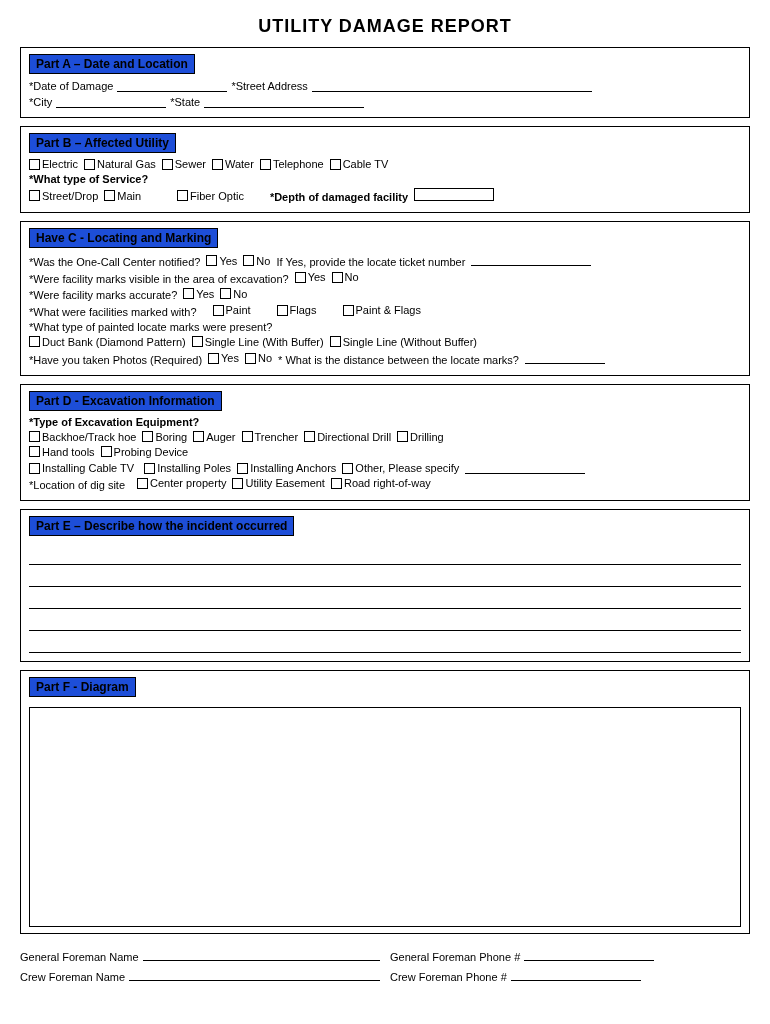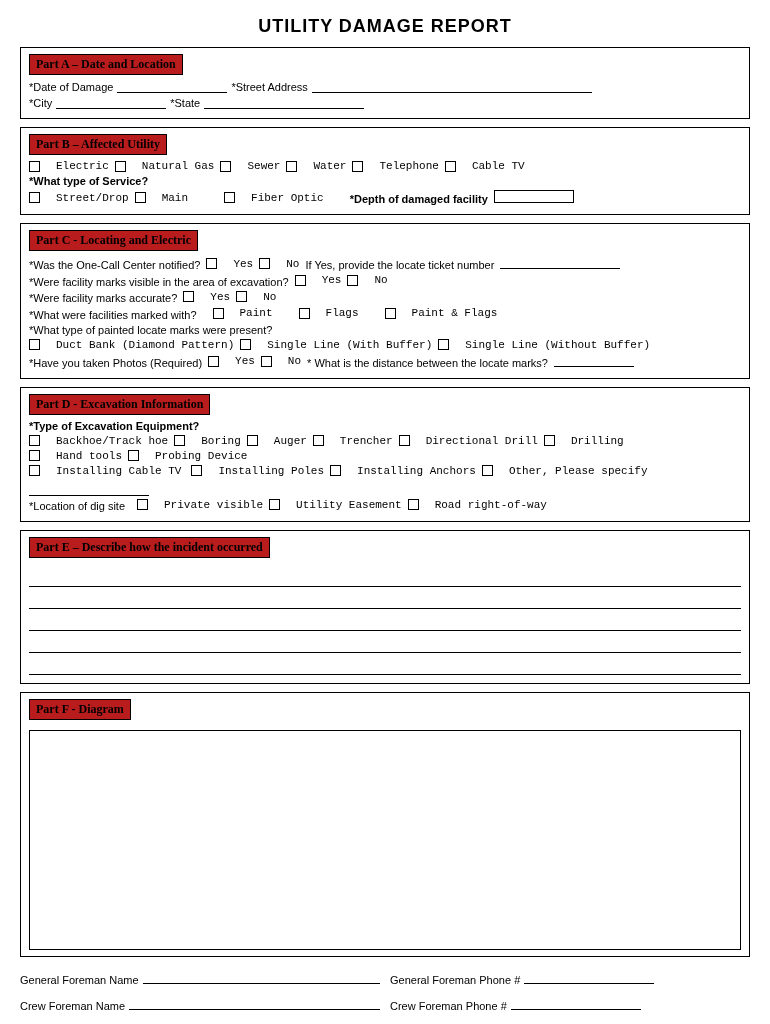--- a/index.html
+++ b/index.html
@@ -24,22 +24,21 @@
       margin-bottom: 8px;
       padding: 6px 8px;
     }
     .section-title {
       font-weight: bold;
       font-size: 12px;
       border: 1.5px solid #000;
       display: inline-block;
       padding: 2px 6px;
       margin-bottom: 5px;
-      background: #b91c1c;
-      font-family: Liberation Serif, serif;
+      background: #1d4ed8;
     }
     .field-line {
       display: flex;
       flex-wrap: wrap;
       align-items: center;
       margin-bottom: 3px;
       gap: 4px;
     }
     .field-label {
       font-size: 11px;
@@ -57,22 +56,21 @@
     .checkbox-group {
       display: flex;
       flex-wrap: wrap;
       align-items: center;
       gap: 6px;
       margin-bottom: 3px;
     }
     .cb-item {
       display: flex;
       align-items: center;
-      gap: 16px;
-      font-family: Liberation Mono, monospace;
+      gap: 2px;
     }
     .cb-box {
       width: 11px;
       height: 11px;
       border: 1px solid #000;
       display: inline-block;
       flex-shrink: 0;
     }
     .bold { font-weight: bold; }
     .row { display: flex; align-items: baseline; flex-wrap: wrap; gap: 6px; margin-bottom: 3px; }
@@ -99,21 +97,21 @@
       margin-top: 14px;
       display: flex;
       gap: 10px;
     }
     .footer-col {
       flex: 1;
     }
     .footer-row {
       display: flex;
       align-items: baseline;
-      margin-bottom: 11px;
+      margin-bottom: 5px;
       gap: 4px;
       text-align: right;
     }
     .footer-underline {
       border-bottom: 1px solid #000;
       flex: 1;
       height: 13px;
     }
   </style>
 </head>
@@ -180,21 +178,21 @@
     <div class="cb-item" style="margin-left:30px;">
       <span class="cb-box"></span>
       <span>Fiber Optic</span>
     </div>
     <span class="bold" style="margin-left:20px;">*Depth of damaged facility</span>
     <span class="depth-box"></span>
   </div>
 </div>
 
 <div class="section">
-  <div class="section-title">Part C - Locating and Electric</div>
+  <div class="section-title">Have C - Locating and Marking</div>
   <div class="row">
     <span>*Was the One-Call Center notified?</span>
     <div class="cb-item">
       <span class="cb-box"></span>
       <span>Yes</span>
     </div>
     <div class="cb-item">
       <span class="cb-box"></span>
       <span>No</span>
     </div>
@@ -327,21 +325,21 @@
     <div class="cb-item">
       <span class="cb-box"></span>
       <span>Other, Please specify</span>
     </div>
     <span class="underline" style="min-width:120px;"></span>
   </div>
   <div class="row">
     <span>*Location of dig site</span>
     <div class="cb-item" style="margin-left:6px;">
       <span class="cb-box"></span>
-      <span>Private visible</span>
+      <span>Center property</span>
     </div>
     <div class="cb-item">
       <span class="cb-box"></span>
       <span>Utility Easement</span>
     </div>
     <div class="cb-item">
       <span class="cb-box"></span>
       <span>Road right-of-way</span>
     </div>
   </div>

